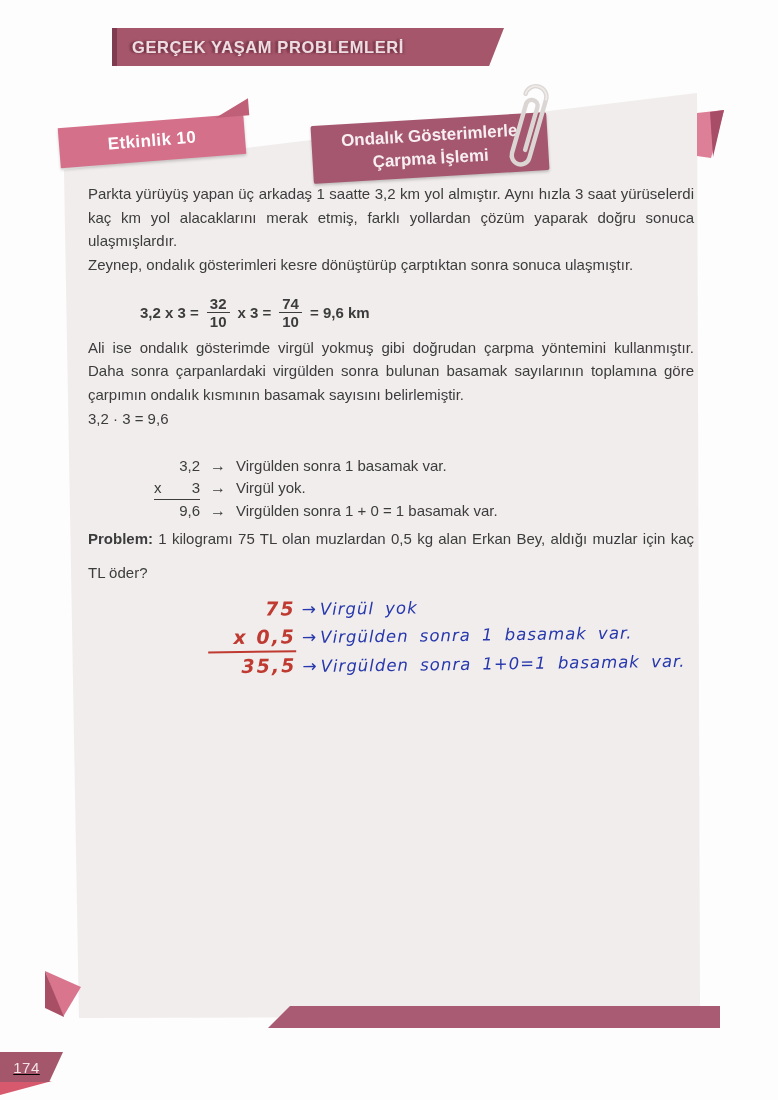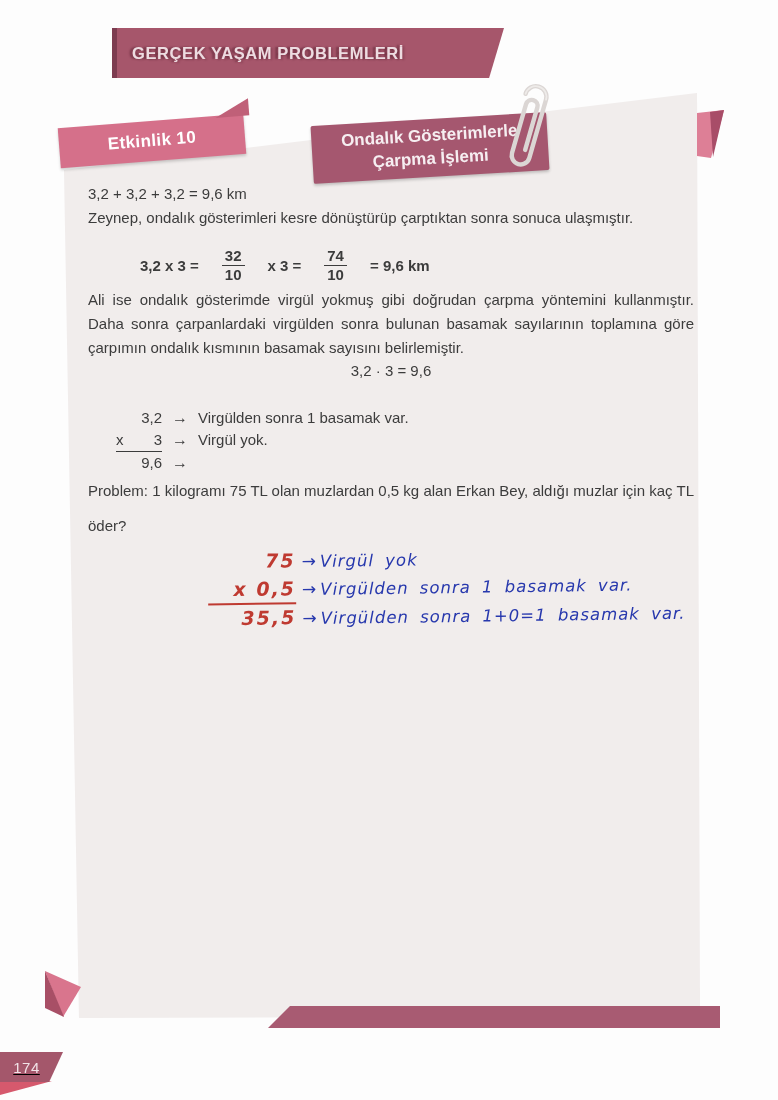--- a/index.html
+++ b/index.html
@@ -1,21 +1,21 @@
 <!DOCTYPE html>
 <html><head>
 <meta charset="utf-8">
 <style>
   html,body{margin:0;padding:0;}
   body{width:778px;height:1100px;background:#ffffff;font-family:"Liberation Sans",sans-serif;overflow:hidden;position:relative;}
 
   .page{position:absolute;inset:0;width:778px;height:1100px;background:#fdfdfd;}
 
   
-  .top-banner{position:absolute;left:112px;top:28px;width:392px;height:50px;background:#a6566b;
+  .top-banner{position:absolute;left:112px;top:28px;width:392px;height:38px;background:#a6566b;
     clip-path:polygon(0 0,100% 0,96.2% 100%,0 100%);display:flex;align-items:center;padding-left:20px;box-sizing:border-box;z-index:6;}
   .top-banner::before{content:"";position:absolute;left:0;top:0;bottom:0;width:5px;background:#7d3c50;}
   .top-banner span{color:#eddce1;font-weight:bold;font-size:16.5px;letter-spacing:.6px;
     text-shadow:-3px 0 2px rgba(70,20,35,.45), 2px 1px 2px rgba(70,20,35,.25);}
 
   
   .paper{position:absolute;inset:0;background:#f1edec;
     clip-path:polygon(64px 170px,697px 93px,700px 1016px,79px 1018px);
     filter:drop-shadow(1px 2px 2px rgba(0,0,0,.12));z-index:1;}
 
@@ -56,34 +56,34 @@
     clip-path:polygon(0 0,100% 0,0 100%);z-index:4;}
 
   
   .content{position:absolute;left:88px;top:182px;width:606px;color:#3c3c3c;font-size:15px;
     line-height:1.58;text-align:justify;z-index:3;}
   .content p{margin:0;}
   .p1{margin-top:8px;}
   .p2{margin-top:12px;}
   .eq1{margin:5px 0 0 52px;text-align:left;}
   .p3{margin-top:27px;}
-  .eq-frac{margin:13px 0 0 52px;display:flex;align-items:center;gap:23px;font-weight:bold;height:46px;}
+  .eq-frac{margin:13px 0 0 52px;display:flex;align-items:center;gap:8px;font-weight:bold;height:46px;}
   .frac{display:inline-block;text-align:center;line-height:1.05;}
   .frac b{display:block;border-bottom:1.7px solid #3c3c3c;padding:0 3px 1px;font-weight:bold;text-align:center;}
   .frac i{display:block;font-style:normal;padding-top:1px;font-weight:bold;}
   .p4{margin-top:19px;}
-  .eq3{margin:13px 0 0 52px;text-align:center;}
-  .mult{margin:24px 0 0 28px;text-align:left;line-height:22px;}
+  .eq3{margin:13px 0 0 52px;text-align:left;}
+  .mult{margin:24px 0 0 66px;text-align:left;line-height:22px;}
   .mult-row{display:flex;align-items:baseline;}
   .mult-num{display:inline-flex;justify-content:flex-end;width:46px;box-sizing:border-box;}
   .mult-num.op{justify-content:space-between;border-bottom:1.6px solid #3c3c3c;}
   .mult-arrow{margin:0 10px;font-size:16px;}
   .p5{margin-top:23px;}
   .p6{margin-top:13px;line-height:2.3;}
-  .p6 b{font-weight:normal;}
+  .p6 b{font-weight:bold;}
 
   
   .hand{margin:2px 0 0 120px;font-family:"DejaVu Sans",cursive;font-style:italic;
     transform:rotate(-.8deg);text-align:left;}
   .hand-row{display:flex;align-items:baseline;line-height:27px;}
   .hand-num{color:#bf3a31;width:88px;text-align:right;font-size:19px;font-weight:bold;letter-spacing:2px;}
   .hand-num.ul{border-bottom:2.2px solid #bf3a31;}
   .hand-arrow{color:#2738ad;font-size:17px;margin:0 4px 0 6px;}
   .hand-note{color:#2738ad;font-size:16.5px;letter-spacing:1px;word-spacing:5px;white-space:nowrap;}
 </style>
@@ -124,23 +124,23 @@
 
   <div class="bottom-bar"></div>
 
   <div class="page-num-tab">
     <span>174</span>
   </div>
   <div class="page-num-tri"></div>
 
   <div class="content">
 
-
-
-    <p class="eq1">3,2 + 3,2 + 3,2 = 9,6 km</p>
+    <p class="p1">Parkta yürüyüş yapan üç arkadaş 1 saatte 3,2 km yol almıştır. Aynı hızla 3 saat yürüselerdi kaç km yol alacaklarını merak etmiş, farklı yollardan çözüm yaparak doğru sonuca ulaşmışlardır.</p>
+
+
 
     <p class="p3">Zeynep, ondalık gösterimleri kesre dönüştürüp çarptıktan sonra sonuca ulaşmıştır.</p>
 
     <div class="eq-frac">
       <span>3,2 x 3 =</span>
       <span class="frac">
         <b>32</b>
         <i>10</i>
       </span>
       <span>x 3 =</span>
@@ -165,20 +165,21 @@
         <span class="mult-num op">
           <span>x</span>
           <span>3</span>
         </span>
         <span class="mult-arrow">→</span>
         <span>Virgül yok.</span>
       </div>
       <div class="mult-row">
         <span class="mult-num">9,6</span>
         <span class="mult-arrow">→</span>
+        <span>Virgülden sonra 1 + 0 = 1 basamak var.</span>
       </div>
     </div>
 
 
     <p class="p6"><b>Problem:</b><span> 1 kilogramı 75 TL olan muzlardan 0,5 kg alan Erkan Bey, aldığı muzlar için kaç TL öder?</span></p>
 
     <div class="hand">
       <div class="hand-row">
         <span class="hand-num">75</span>
         <span class="hand-arrow">→</span>

